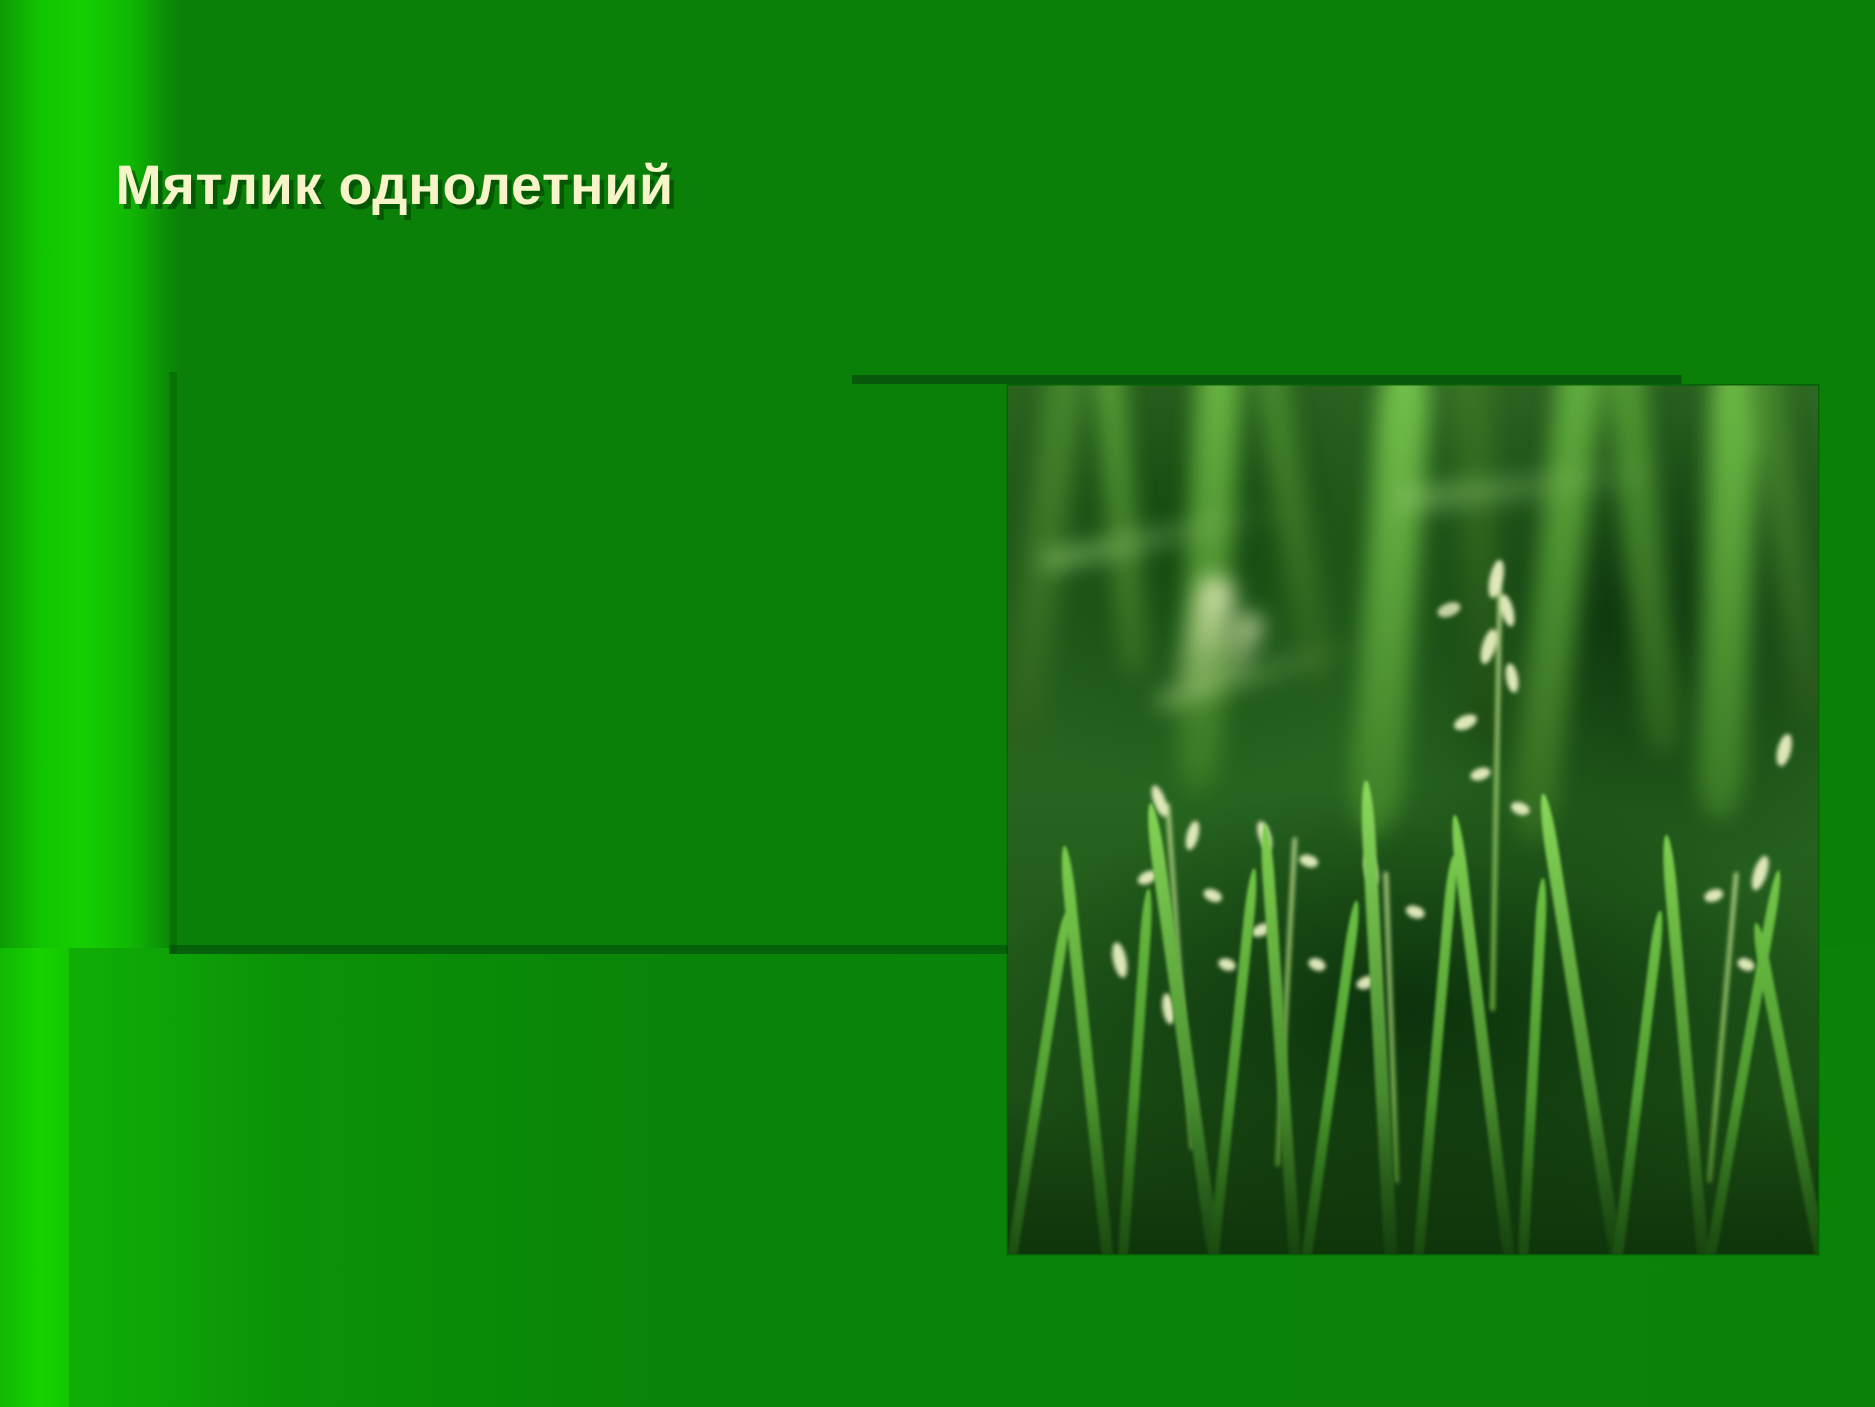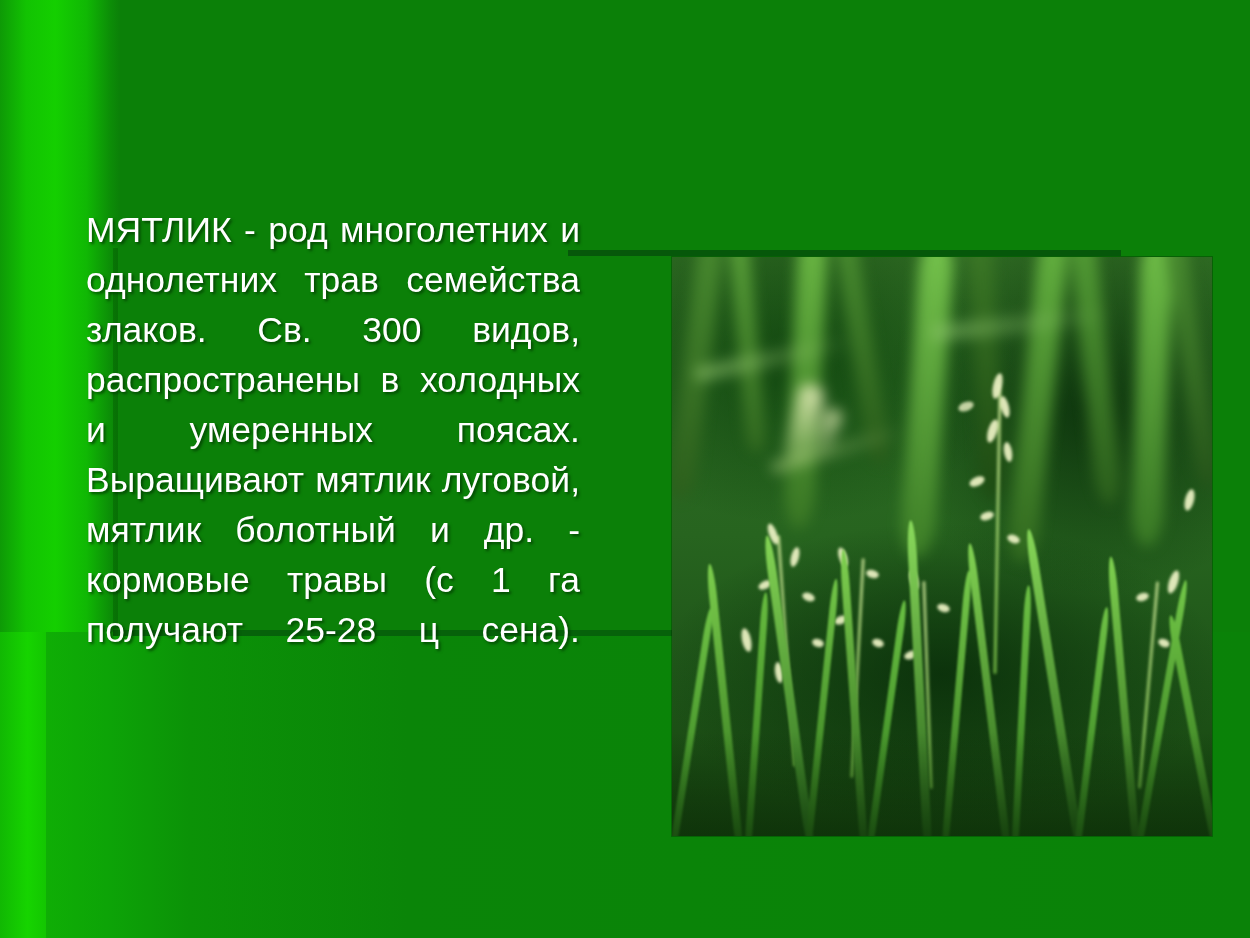--- a/index.html
+++ b/index.html
@@ -188,22 +188,22 @@
 <div class="slide">
 
   <div class="bg-base"></div>
   <div class="bg-left-glow"></div>
   <div class="bg-lower-panel"></div>
   <div class="bg-lower-left-bright"></div>
   <div class="bg-hline-top"></div>
   <div class="bg-hline-lower"></div>
   <div class="bg-vline"></div>
 
-
-  <div class="body-text">МЯТЛИК - род многолетних и однолетних трав семейства злаков. Св. 300 видов, распространены в холодных и умеренных поясах. Выращивают мятлик луговой, мятлик болотный и др. - кормовые травы (с 1 га получают 25-28 ц сена).</div>
+  <div class="slide-title">Мятлик однолетний</div>
+
 
   <div class="photo-frame">
     <div class="photo-canvas"></div>
 
     <div class="blur-layer">
       <div class="blade" style="left:2%;top:-4%;width:26px;height:46%;background:linear-gradient(180deg,#4a8c30,#2d5f1c);transform:rotate(7deg);"></div>
       <div class="blade" style="left:12%;top:-6%;width:20px;height:40%;background:linear-gradient(180deg,#5fa83c,#336a20);transform:rotate(-5deg);"></div>
       <div class="blade" style="left:22%;top:-5%;width:30px;height:52%;background:linear-gradient(180deg,#6fbd46,#3a7724);transform:rotate(3deg);"></div>
       <div class="blade" style="left:33%;top:-8%;width:22px;height:44%;background:linear-gradient(180deg,#4e9433,#2a5c1a);transform:rotate(-9deg);"></div>
       <div class="blade" style="left:44%;top:-4%;width:34px;height:56%;background:linear-gradient(180deg,#7ac94f,#3e7f27);transform:rotate(4deg);"></div>

